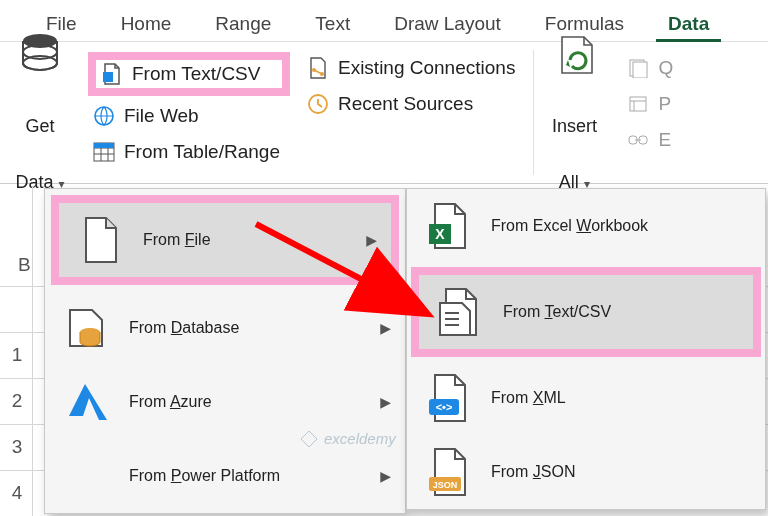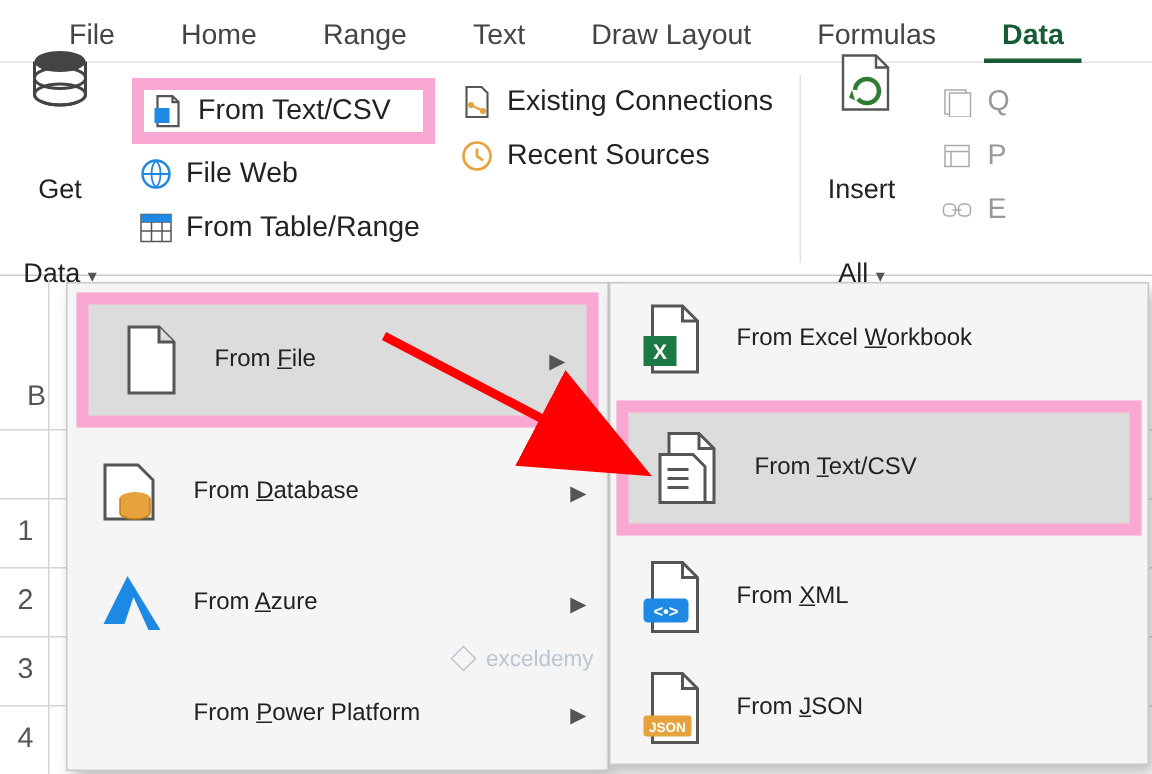--- a/index.html
+++ b/index.html
@@ -81,21 +81,21 @@
   }
   .menu-item .arw { position:absolute; right:14px; color:#555; font-size:14px;}
   .menu-item.hover { background:#dcdcdc; }
   .menu-ico { width:46px; height:46px; display:flex; align-items:center; justify-content:center; flex-shrink:0;}
   .menu-label { font-weight:400; font-size:16px;}
   .menu-label u { text-decoration: underline;}
   
   .red-arrow { position:absolute; pointer-events:none; }
   .watermark {
     position:absolute; left:300px; top:430px; color:#b8c7d1; font-size:15px;
-    pointer-events:none; display:flex; align-items:flex-end; gap:6px; 
+    pointer-events:none; display:flex; align-items:flex-start; gap:6px; font-style:italic;
   }
 </style>
 </head>
 <body>
 
 <div class="ribbon-tabs">
   <div class="ribbon-tab">File</div>
   <div class="ribbon-tab">Home</div>
   <div class="ribbon-tab">Range</div>
   <div class="ribbon-tab">Text</div>

